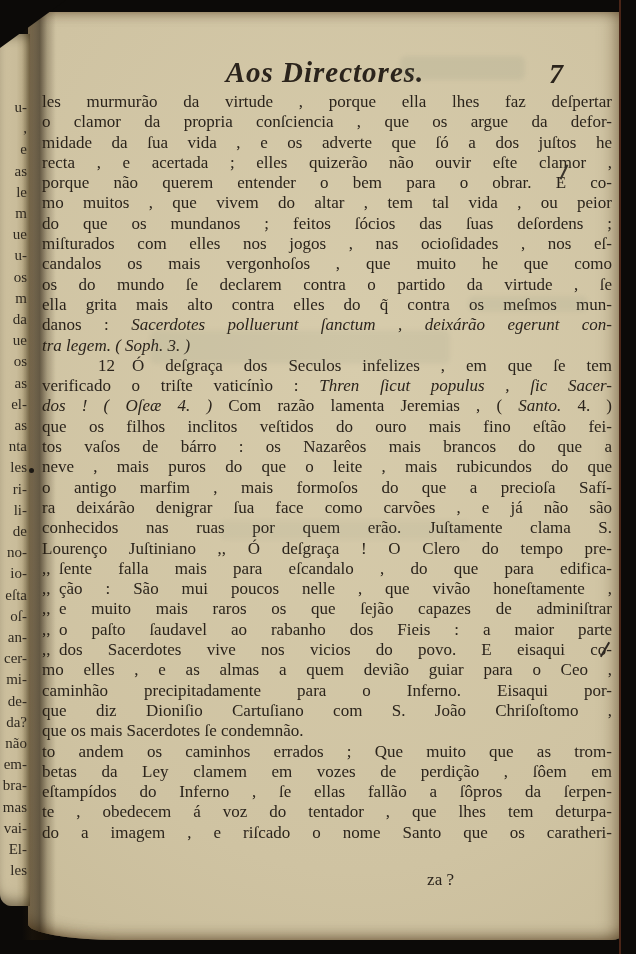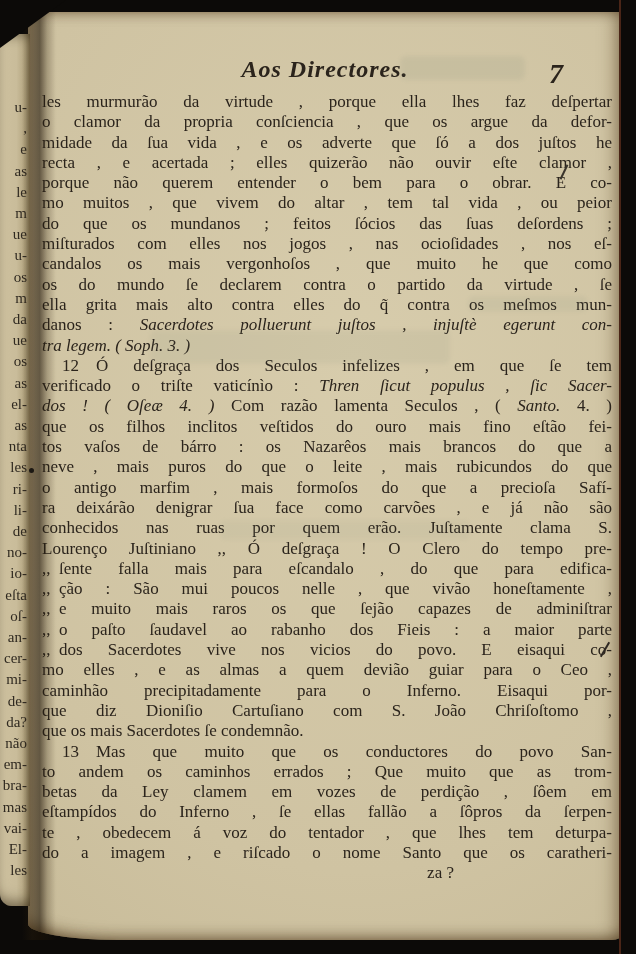--- a/index.html
+++ b/index.html
@@ -12,30 +12,30 @@
   
   .page{position:absolute;left:28px;top:12px;width:594px;height:928px;
         background:radial-gradient(125% 105% at 55% 38%, var(--paper-hi) 0%, var(--paper) 52%, var(--paper-lo) 100%);
         border-bottom-left-radius:90px 16px;border-bottom-right-radius:10px 6px;
         box-shadow:inset -12px 0 18px -7px rgba(70,45,18,.55),
                    inset 14px 0 20px -9px rgba(70,45,18,.6),
                    inset 0 -9px 15px -8px rgba(70,45,18,.55),
                    inset 0 7px 11px -7px rgba(70,45,18,.35);
         z-index:1;}
   .header{position:absolute;top:44px;left:0;width:100%;text-align:center;}
-  .running-title{font-style:italic;font-weight:700;font-size:24px;color:var(--ink);
+  .running-title{font-style:italic;font-weight:700;font-size:29px;color:var(--ink);
                  letter-spacing:1px;}
   .page-number{position:absolute;top:2px;right:59px;font-style:italic;font-weight:700;
                font-size:28px;color:var(--ink);}
   .body{position:absolute;top:80px;left:14px;width:570px;color:var(--ink);
         font-size:17px;line-height:20.3px;}
   .line{text-align:justify;text-align-last:justify;white-space:normal;}
   .line.left{text-align:left;text-align-last:left;}
-  .line.right{text-align:center;text-align-last:right;padding-right:158px;box-sizing:border-box;}
-  .line.indent{padding-left:20px;box-sizing:border-box;}
+  .line.right{text-align:center;text-align-last:right;padding-right:158px;box-sizing:border-box;margin-top:27px;}
+  .line.indent{padding-left:20px;box-sizing:border-box;margin-left:36px;}
   .it{font-style:italic;}
   .ro{font-style:normal;}
   
   .facing{position:absolute;left:0;top:34px;width:30px;height:872px;z-index:2;
           background:linear-gradient(90deg,#cec19f 0%,#c9bc9a 55%,#b2a37e 85%,#9b8a64 100%);
           border-bottom-left-radius:12px;border-top-left-radius:3px;
           box-shadow:inset 0 10px 12px -8px rgba(40,28,10,.5), inset 0 -12px 14px -8px rgba(40,28,10,.55);}
   .fragments{position:absolute;inset:0;}
   .frag{position:absolute;right:3px;font-size:15px;line-height:15px;color:#2f2920;white-space:nowrap;}
   
@@ -75,42 +75,41 @@
         <div class="line"><span class="ro">o clamor da propria conſciencia , que os argue da defor-</span></div>
         <div class="line"><span class="ro">midade da ſua vida , e os adverte que ſó a dos juſtos he</span></div>
         <div class="line"><span class="ro">recta , e acertada ; elles quizerão não ouvir eſte clamor ,</span></div>
         <div class="line"><span class="ro">porque não querem entender o bem para o obrar. E co-</span></div>
         <div class="line"><span class="ro">mo muitos , que vivem do altar , tem tal vida , ou peior</span></div>
         <div class="line"><span class="ro">do que os mundanos ; feitos ſócios das ſuas deſordens ;</span></div>
         <div class="line"><span class="ro">miſturados com elles nos jogos , nas ocioſidades , nos eſ-</span></div>
         <div class="line"><span class="ro">candalos os mais vergonhoſos , que muito he que como</span></div>
         <div class="line"><span class="ro">os do mundo ſe declarem contra o partido da virtude , ſe</span></div>
         <div class="line"><span class="ro">ella grita mais alto contra elles do q̃ contra os meſmos mun-</span></div>
-        <div class="line"><span class="ro">danos : </span><span class="it">Sacerdotes polluerunt juſtos , injuſtè egerunt con-</span></div>
+        <div class="line"><span class="ro">danos : </span><span class="it">Sacerdotes polluerunt ſanctum , deixárão egerunt con-</span></div>
         <div class="line left"><span class="it">tra legem. ( Soph. 3. )</span></div>
         <div class="line indent"><span class="ro">12 Ó deſgraça dos Seculos infelizes , em que ſe tem</span></div>
         <div class="line"><span class="ro">verificado o triſte vaticínìo : </span><span class="it">Thren ſicut populus , ſic Sacer-</span></div>
-        <div class="line"><span class="it">dos ! ( Oſeæ 4. ) </span><span class="ro">Com razão lamenta Seculos , ( </span><span class="it">Santo.</span><span class="ro"> 4. )</span></div>
+        <div class="line"><span class="it">dos ! ( Oſeæ 4. ) </span><span class="ro">Com razão lamenta Jeremias , ( </span><span class="it">Santo.</span><span class="ro"> 4. )</span></div>
         <div class="line"><span class="ro">que os filhos inclitos veſtidos do ouro mais fino eſtão fei-</span></div>
         <div class="line"><span class="ro">tos vaſos de bárro : os Nazarêos mais brancos do que a</span></div>
         <div class="line"><span class="ro">neve , mais puros do que o leite , mais rubicundos do que</span></div>
         <div class="line"><span class="ro">o antigo marfim , mais formoſos do que a precioſa Safí-</span></div>
         <div class="line"><span class="ro">ra deixárão denigrar ſua face como carvões , e já não são</span></div>
         <div class="line"><span class="ro">conhecidos nas ruas por quem erão. Juſtamente clama S.</span></div>
         <div class="line"><span class="ro">Lourenço Juſtiniano ,, Ó deſgraça ! O Clero do tempo pre-</span></div>
         <div class="line"><span class="ro">,, ſente falla mais para eſcandalo , do que para edifica-</span></div>
         <div class="line"><span class="ro">,, ção : São mui poucos nelle , que vivão honeſtamente ,</span></div>
         <div class="line"><span class="ro">,, e muito mais raros os que ſejão capazes de adminiſtrar</span></div>
         <div class="line"><span class="ro">,, o paſto ſaudavel ao rabanho dos Fieis : a maior parte</span></div>
         <div class="line"><span class="ro">,, dos Sacerdotes vive nos vicios do povo. E eisaqui co-</span></div>
         <div class="line"><span class="ro">mo elles , e as almas a quem devião guiar para o Ceo ,</span></div>
         <div class="line"><span class="ro">caminhão precipitadamente para o Inferno. Eisaqui por-</span></div>
         <div class="line"><span class="ro">que diz Dioniſio Cartuſiano com S. João Chriſoſtomo ,</span></div>
         <div class="line left"><span class="ro">que os mais Sacerdotes ſe condemnão.</span></div>
-        <div class="line indent"><span class="ro">13 Mas que muito que os conductores do povo San-</span></div>
         <div class="line"><span class="ro">to andem os caminhos errados ; Que muito que as trom-</span></div>
         <div class="line"><span class="ro">betas da Ley clamem em vozes de perdição , ſôem em</span></div>
         <div class="line"><span class="ro">eſtampídos do Inferno , ſe ellas fallão a ſôpros da ſerpen-</span></div>
         <div class="line"><span class="ro">te , obedecem á voz do tentador , que lhes tem deturpa-</span></div>
         <div class="line"><span class="ro">do a imagem , e riſcado o nome Santo que os caratheri-</span></div>
         <div class="line right"><span class="ro">za ?</span></div>
       </div>
   </div>
 
   <div class="facing">

